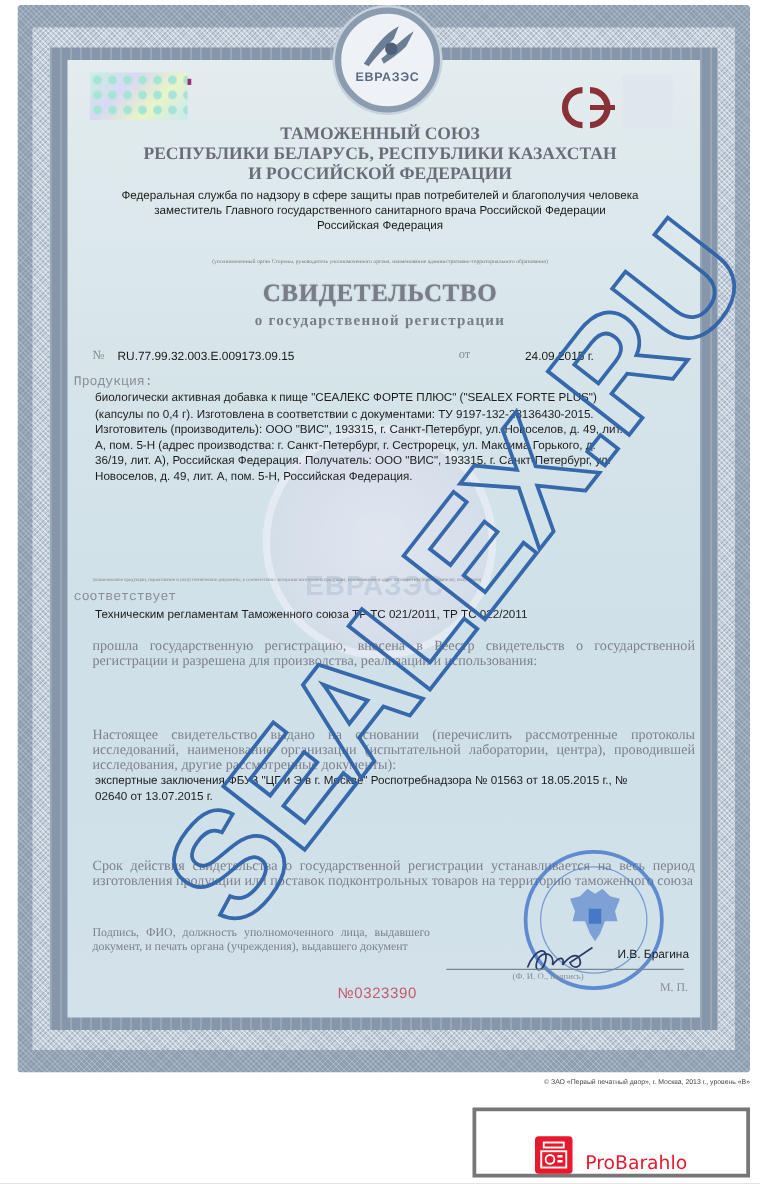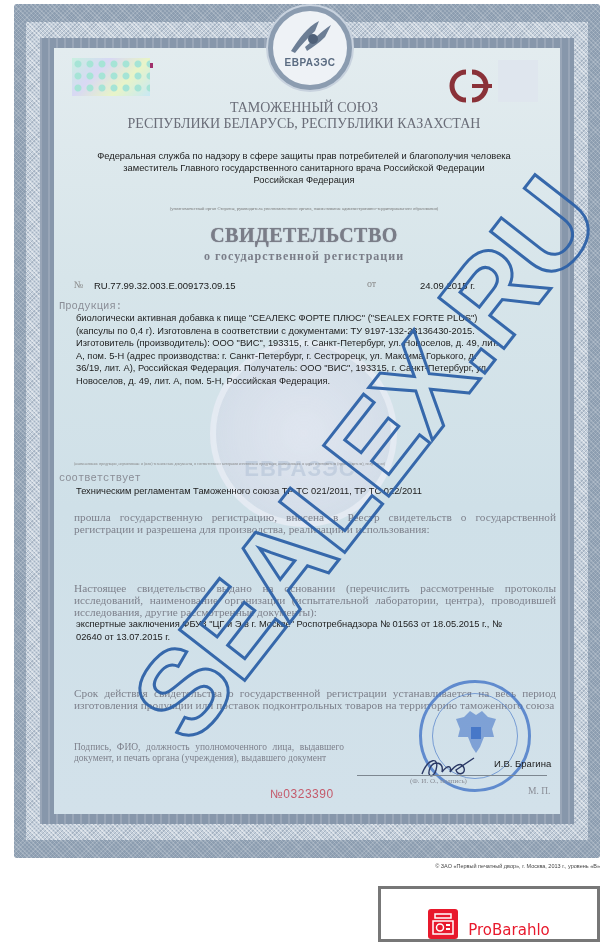--- a/index.html
+++ b/index.html
@@ -31,21 +31,21 @@
   .hologram { position:absolute; left:72px; top:58px; width:78px; height:38px;
     background:
       radial-gradient(circle at 6px 6px, #a6e4d6 3px, transparent 4px) 0 0/12px 12px,
       linear-gradient(135deg,#c8f0e0,#d8d8f4,#e8f4c8,#c8e8f4);
   }
   .hologram-dot { position:absolute; left:150px; top:63px; width:3px; height:5px; background:#a0306b; }
   .ce-mark { position:absolute; left:442px; top:66px; }
   .stamp-square { position:absolute; left:498px; top:60px; width:40px; height:42px; background:#dfe6ee; }
   .t { position:absolute; left:0; right:0; text-align:center; }
   .serif { font-family:"Liberation Serif", serif; }
-  .h-union { top:100px; font-size:14px; font-weight:normal; color:#6a6d78; line-height:16px; }
+  .h-union { top:100px; font-size:14px; font-weight:bold; color:#6a6d78; line-height:16px; }
   .fed { top:150px; font-size:9.3px; color:#1b1b1b; line-height:12px; }
   .small-caption { top:206px; font-size:4.5px; color:#777; }
   .h-cert { top:224px; font-size:20px; font-weight:bold; color:#7a7d88; letter-spacing:0.5px; text-shadow:0 0 1px #7a7d88; }
   .h-sub { top:249px; font-size:12px; font-weight:bold; color:#7a7d88; letter-spacing:1px; }
   .num-label { position:absolute; left:74px; top:279px; font-size:10px; color:#888; font-family:"Liberation Serif", serif; }
   .num-value { position:absolute; left:94px; top:280px; font-size:9.5px; color:#1a1a1a; }
   .date-label { position:absolute; left:367px; top:278px; font-size:10px; color:#888; font-family:"Liberation Serif", serif; }
   .date-value { position:absolute; left:388px; top:280px; font-size:9.5px; color:#1a1a1a;margin-left:32px; }
   .section-label { position:absolute; left:59px; font-size:10.5px; color:#8a8d96; font-family:Liberation Mono, monospace; }
   .body-txt { position:absolute; left:76px; width:480px; font-size:9.3px; line-height:12.6px; color:#1c1c1c; }
@@ -94,20 +94,21 @@
 <svg class="ce-mark" width="56" height="40" viewBox="0 0 56 40">
   <path d="M24 6 A14 14 0 1 0 24 34" fill="none" stroke="#8a3138" stroke-width="5"></path>
   <path d="M30 6 A14 14 0 1 1 30 34" fill="none" stroke="#8a3138" stroke-width="5"></path>
   <line x1="30" y1="20" x2="50" y2="20" stroke="#8a3138" stroke-width="4"></line>
 </svg>
 <div class="stamp-square"></div>
 
 <div class="t serif h-union">
   <div>ТАМОЖЕННЫЙ СОЮЗ</div>
   <div>РЕСПУБЛИКИ БЕЛАРУСЬ, РЕСПУБЛИКИ КАЗАХСТАН</div>
+  <div>И РОССИЙСКОЙ ФЕДЕРАЦИИ</div>
 </div>
 
 <div class="t fed">
   <div>Федеральная служба по надзору в сфере защиты прав потребителей и благополучия человека</div>
   <div>заместитель Главного государственного санитарного врача Российской Федерации</div>
   <div>Российская Федерация</div>
 </div>
 
 <div class="t serif small-caption">(уполномоченный орган Стороны, руководитель уполномоченного органа, наименование административно-территориального образования)</div>
 

